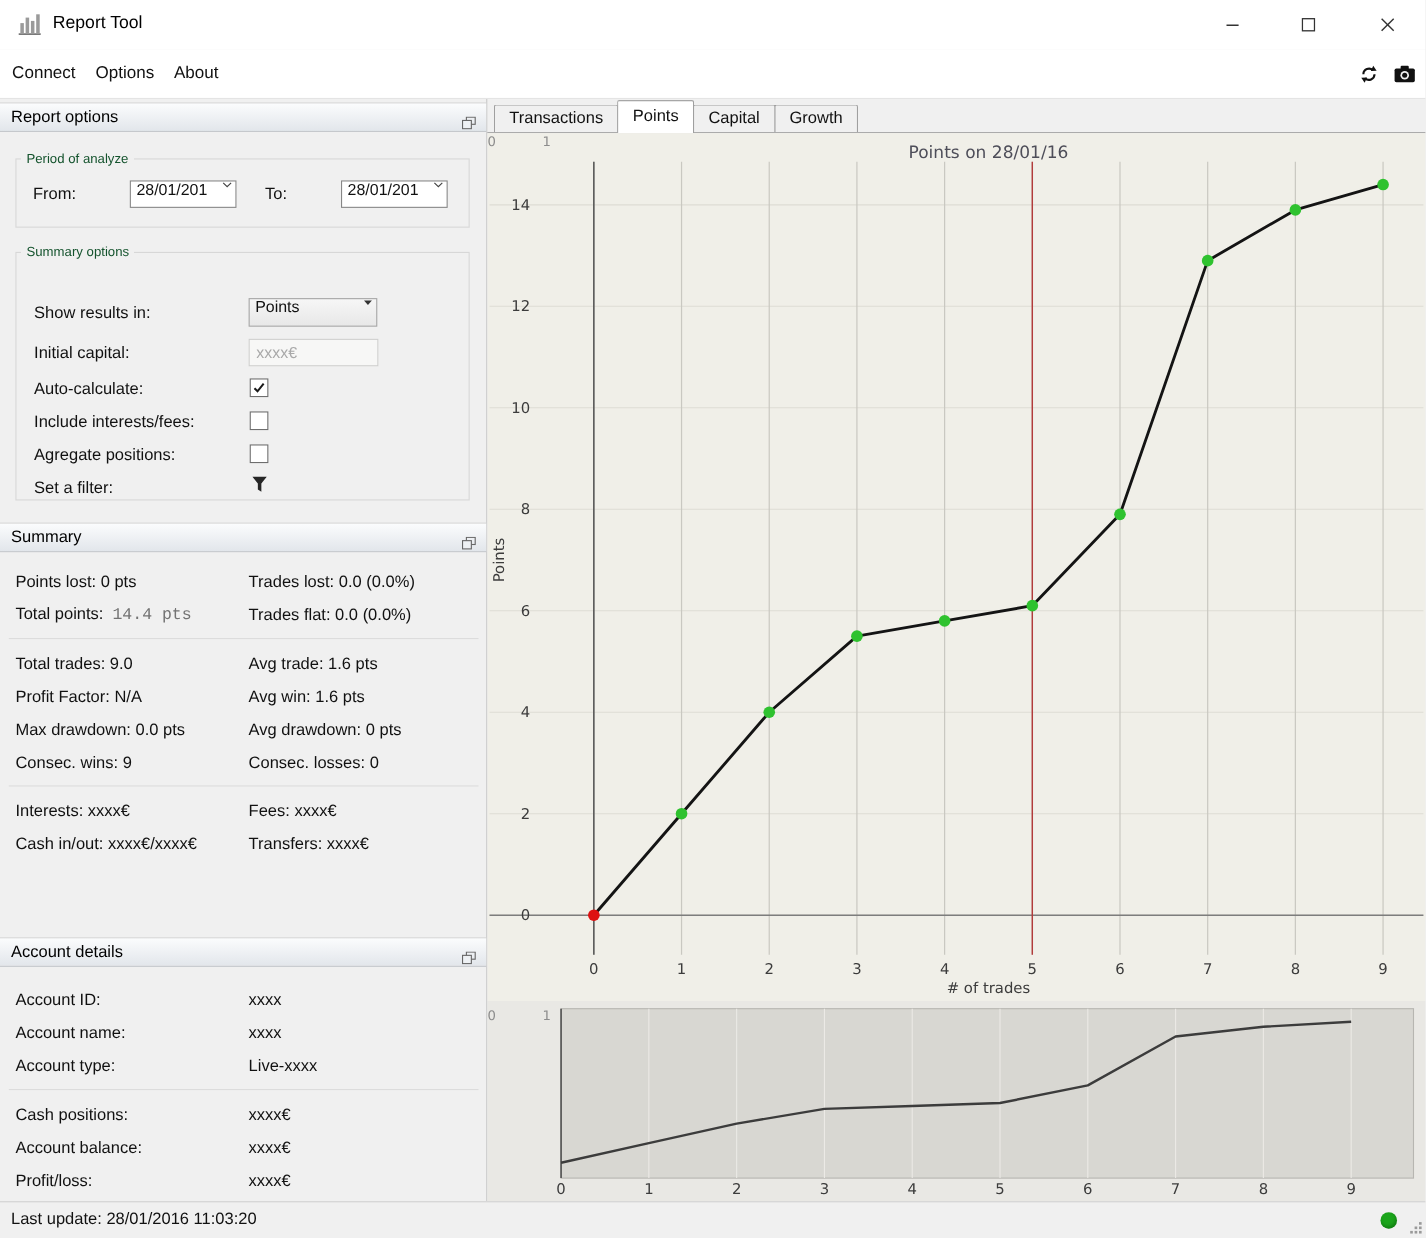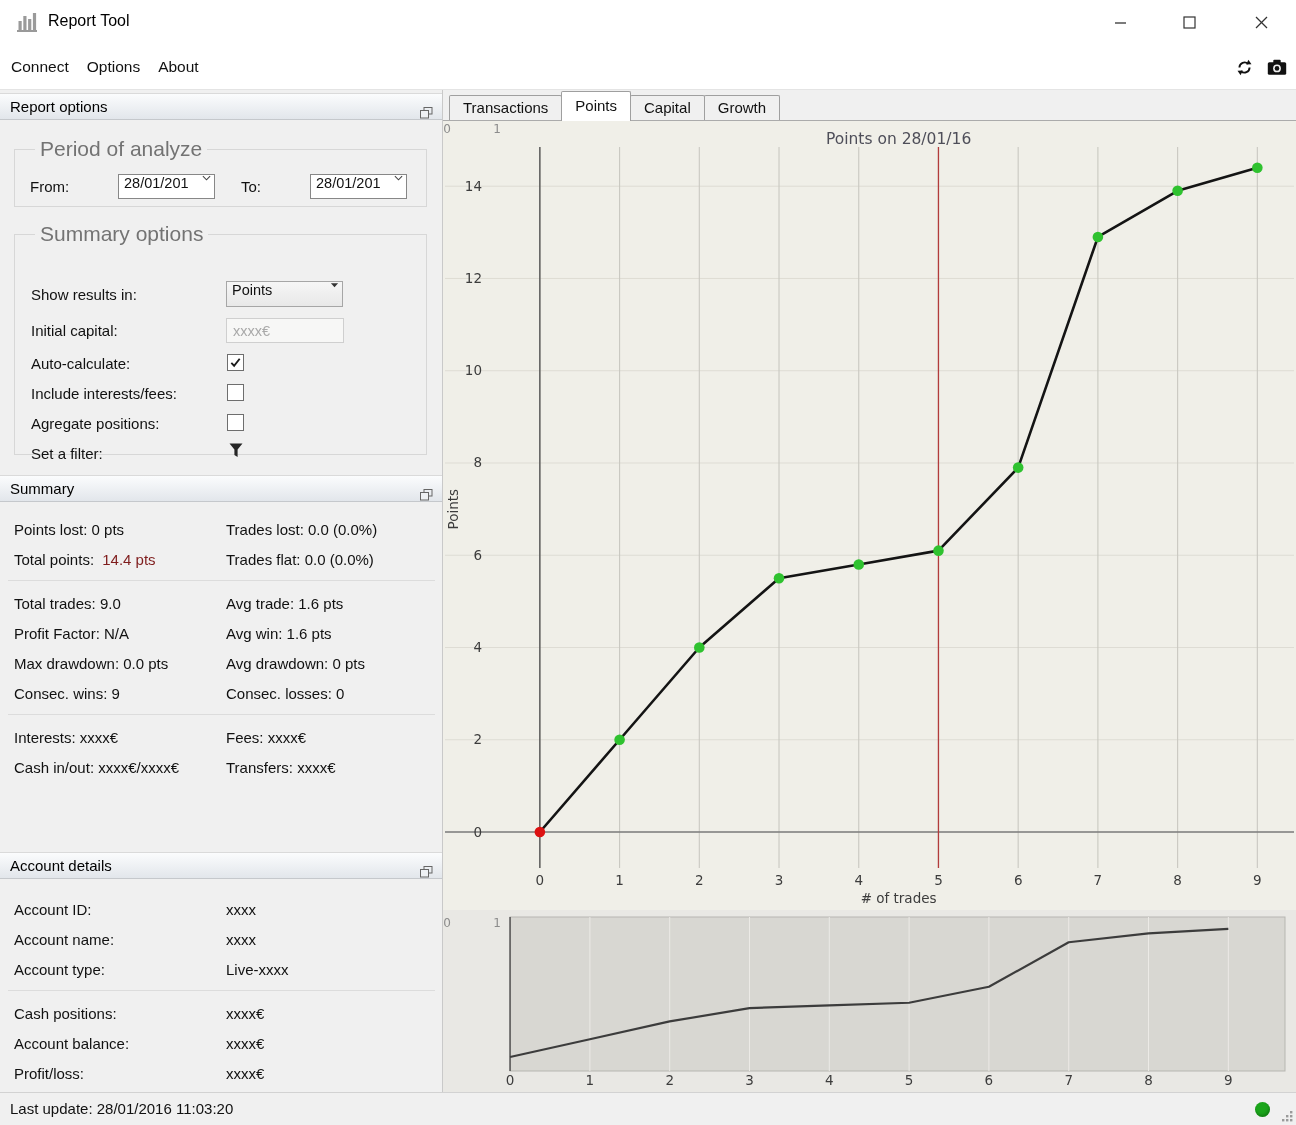--- a/index.html
+++ b/index.html
@@ -21,21 +21,21 @@
 
   
   .left-panel{position:absolute;left:0;top:90px;width:443px;height:1002px;border-right:1px solid #c9c9c9;background:#f0f0f0}
   .section-header{position:absolute;left:0;width:442px;height:27px;background:linear-gradient(#fbfcfd,#e2e6eb);border-top:1px solid #dadada;border-bottom:1px solid #c5c8cc;line-height:25px;padding-left:10px;font-size:15px;color:#000}
   .sh-report{top:3px}.sh-summary{top:385px}.sh-account{top:762px}
   .dock-icon{position:absolute;right:9px;top:7px;width:13px;height:12px}
 
   fieldset.group{position:absolute;left:14px;width:413px;border:1px solid #d7d7d7}
   .fs-period{top:47px;height:70px}
   .fs-sumopt{top:132px;height:233px}
-  legend{margin-left:20px;padding:0 5px;font-size:21px;color:#737373}
+  legend{margin-left:4px;padding:0 5px;font-size:12px;color:#14532d}
   .lbl{position:absolute;white-space:nowrap;color:#111}
 
   .combo{position:absolute;background:#fff;border:1px solid #878787;display:flex;align-items:flex-start;font-size:14.5px;height:25px}
   .combo-val{flex:1;padding-left:5px;overflow:hidden;white-space:nowrap}
   .combo-chevron{width:15px;display:flex;justify-content:center;align-items:center}
   .combo.select{background:linear-gradient(#f6f6f6,#e8e8e8);border:1px solid #a6a6a6;height:26px}
   .text-input{position:absolute;left:211px;top:72px;width:118px;height:25px;border:1px solid #cfcfcf;background:#f7f7f6;color:#a9a9a9;padding-left:6px;font:14.5px "Liberation Sans",sans-serif}
   .checkbox{position:absolute;left:212px;width:17px;height:17px;background:#fff;border:1px solid #6e6e6e;display:flex;align-items:center;justify-content:center}
   .filter-icon{position:absolute;left:213px;top:196px;width:16px;height:18px}
 
@@ -206,21 +206,21 @@
   </div>
 
   <div class="sum-rows">
     <div class="srow">
       <span class="cell">Points lost: 0 pts</span>
       <span class="cell">Trades lost: 0.0 (0.0%)</span>
     </div>
     <div class="srow">
       <span class="cell">
         <span>Total points:</span>
-        <span class="green" style="color: #7f1d1d;">14.4 pts</span>
+        <span class="green" style="color: #737373; font-family: Liberation Mono, monospace;">14.4 pts</span>
       </span>
       <span class="cell">Trades flat: 0.0 (0.0%)</span>
     </div>
     <div class="sep"></div>
     <div class="srow">
       <span class="cell">Total trades: 9.0</span>
       <span class="cell">Avg trade: 1.6 pts</span>
     </div>
     <div class="srow">
       <span class="cell">Profit Factor: N/A</span>

